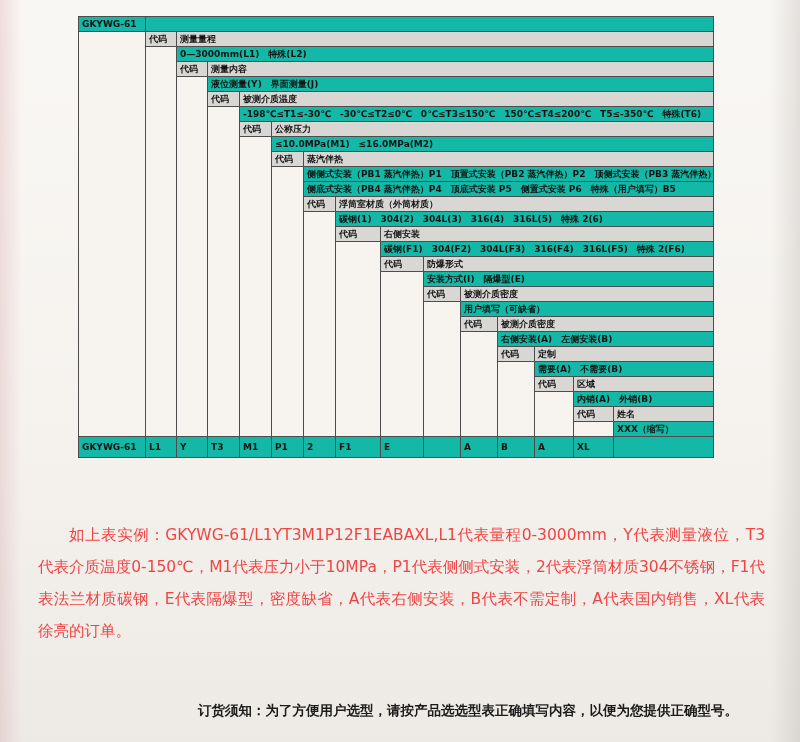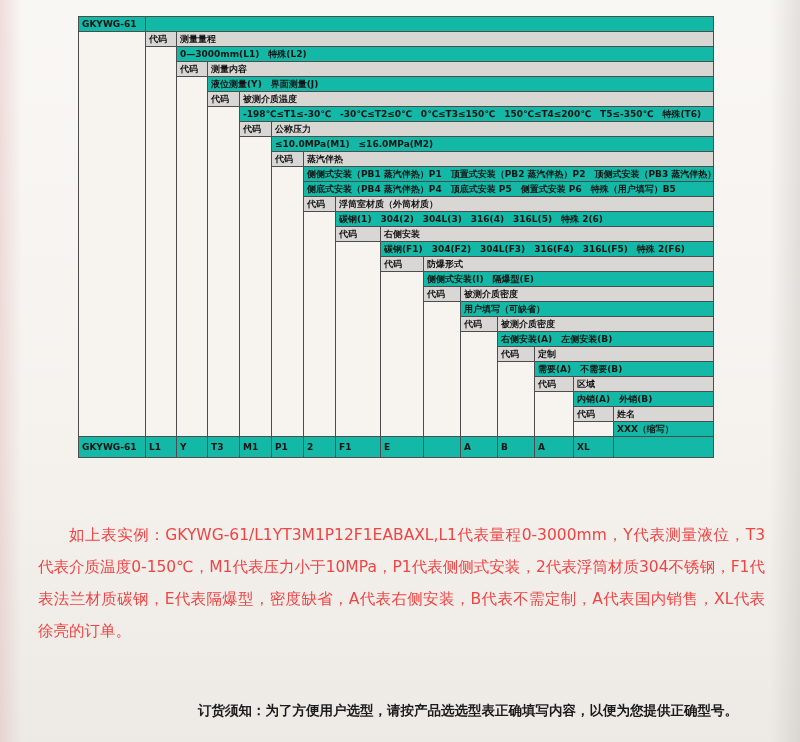--- a/index.html
+++ b/index.html
@@ -141,21 +141,21 @@
     <td class="s" rowspan="13"></td>
     <td class="w" colspan="7">碳钢(F1)　304(F2)　304L(F3)　316(F4)　316L(F5)　特殊 2(F6)</td>
   </tr>
 
   <tr>
     <td class="g">代码</td>
     <td class="g" colspan="6">防爆形式</td>
   </tr>
   <tr>
     <td class="s" rowspan="11"></td>
-    <td class="w" colspan="6">侧侧式安装(I)　隔爆型(E)</td>
+    <td class="w" colspan="6">安装方式(I)　隔爆型(E)</td>
   </tr>
 
   <tr>
     <td class="g">代码</td>
     <td class="g" colspan="5">被测介质密度</td>
   </tr>
   <tr>
     <td class="s" rowspan="9"></td>
     <td class="w" colspan="5">用户填写（可缺省）</td>
   </tr>

